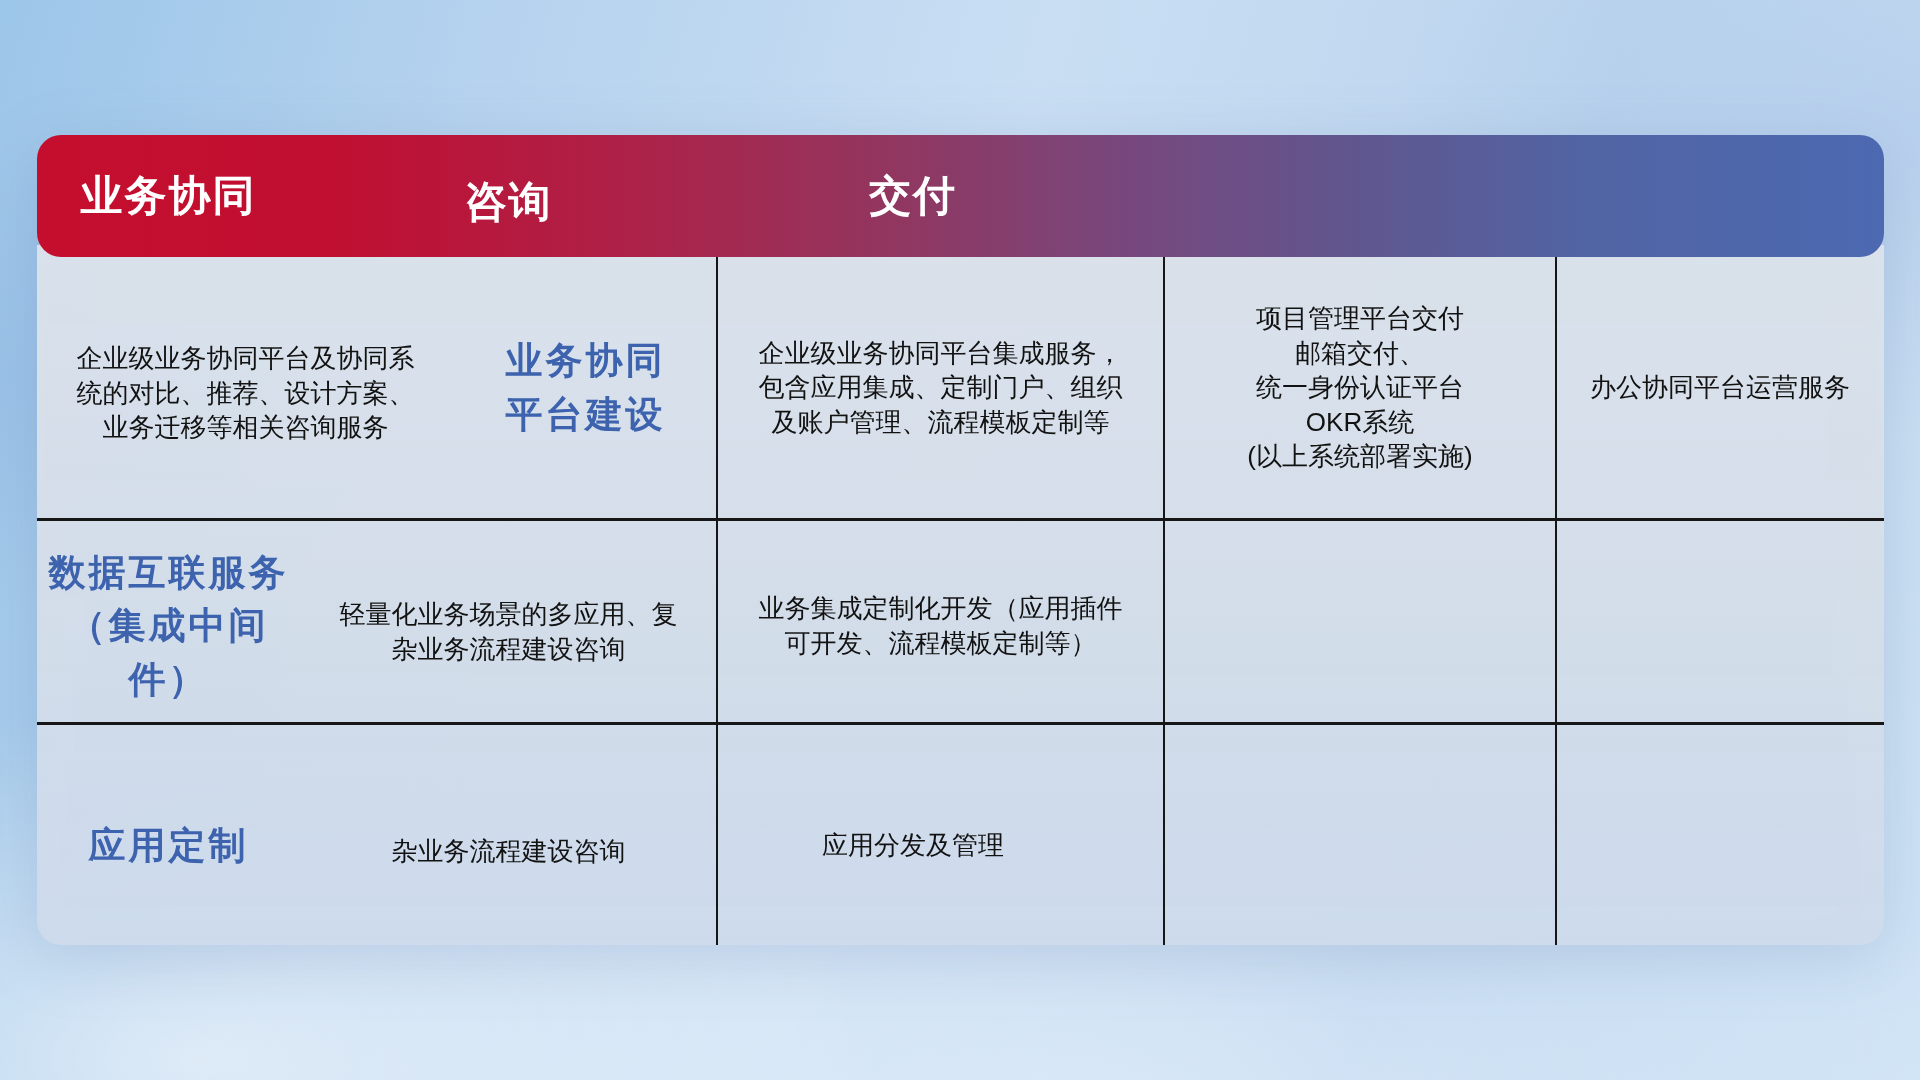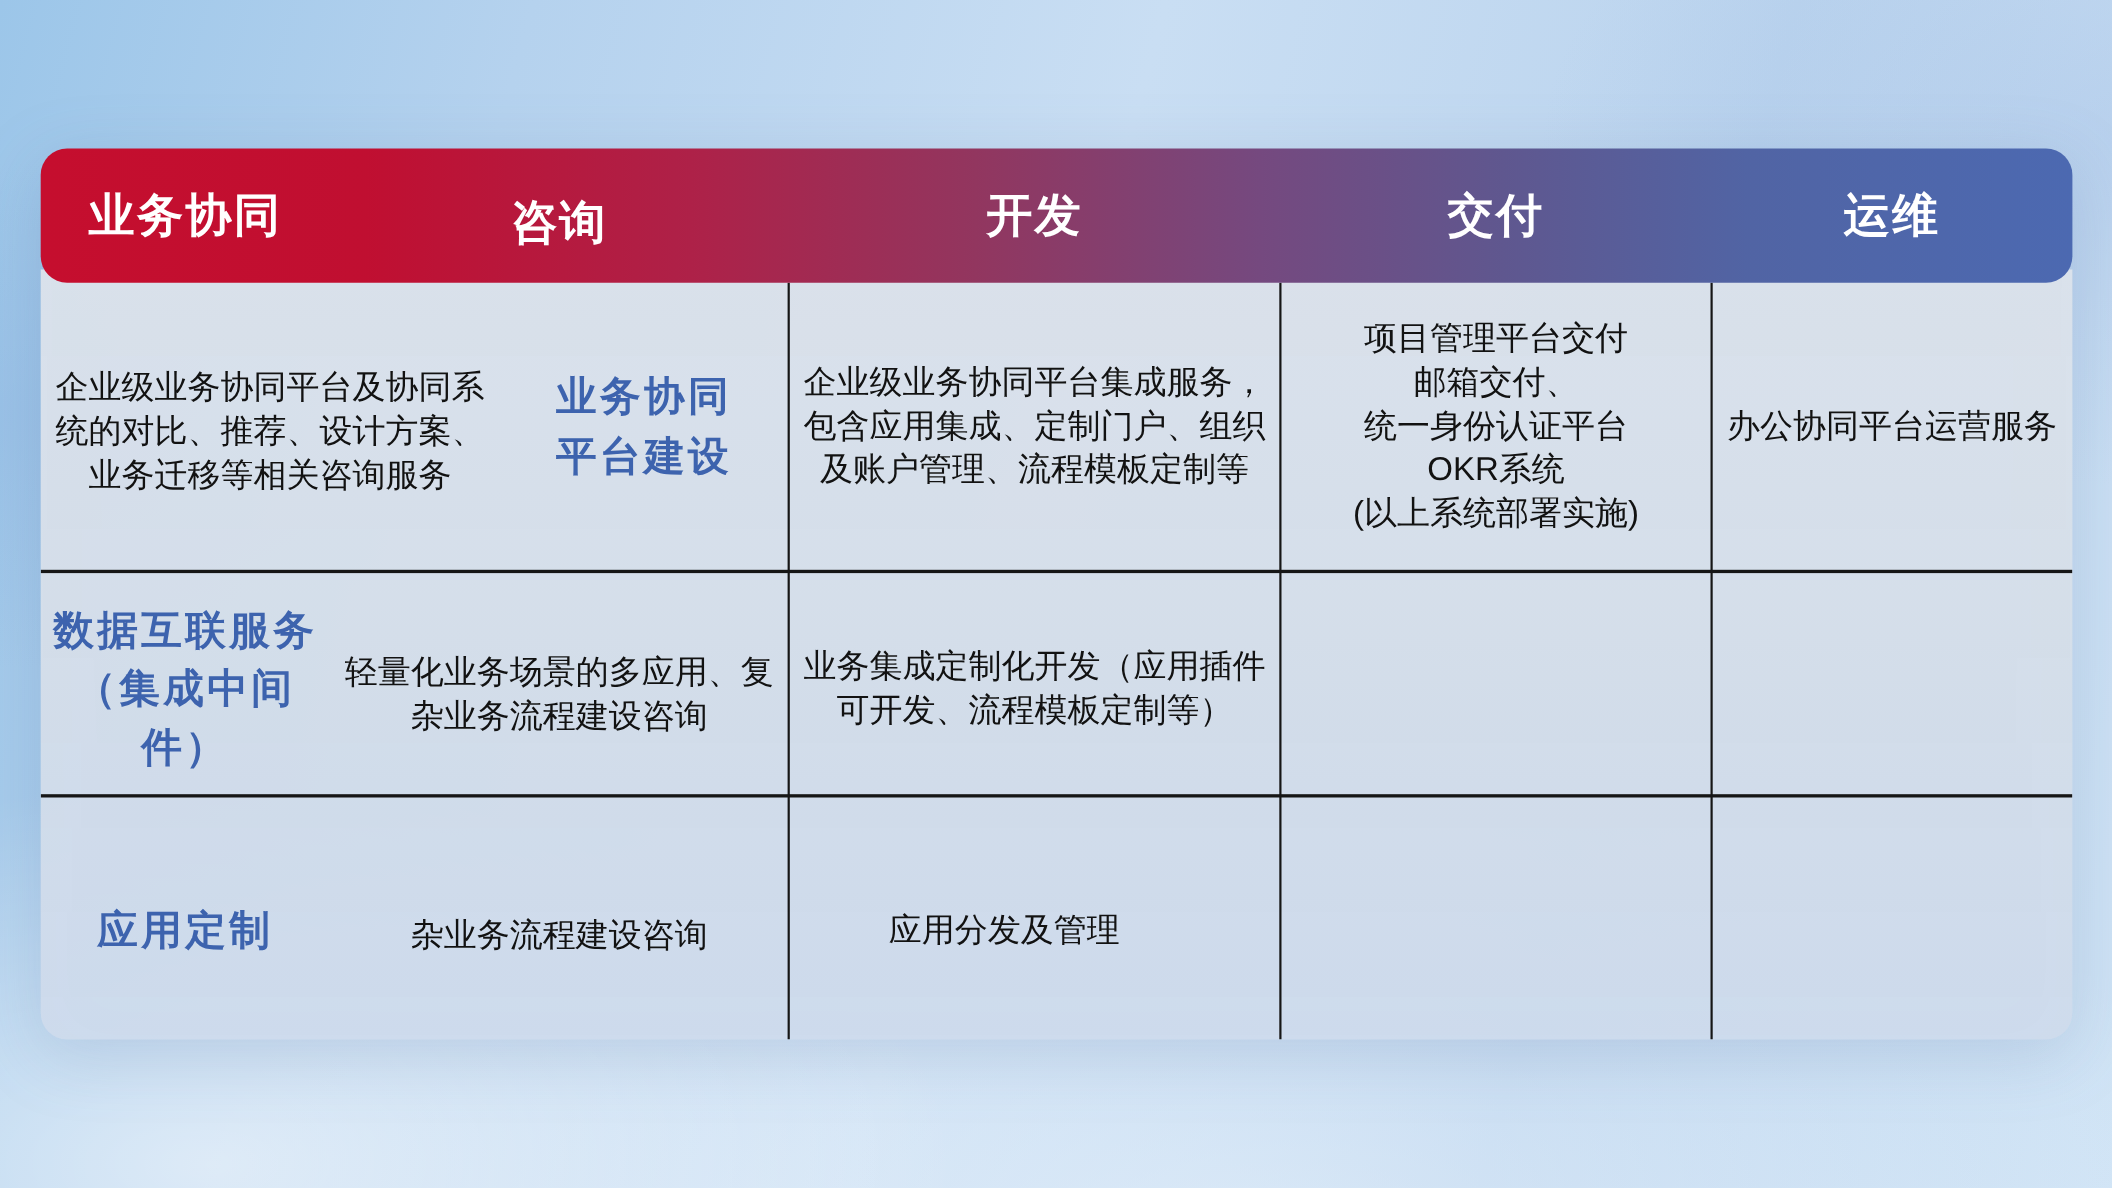--- a/index.html
+++ b/index.html
@@ -72,21 +72,21 @@
   .col-5 { width: 328px; }
 
   .category-cell {
     color: #3d63ae;
     font-size: 37px; font-weight: bold;
     letter-spacing: 3px;
     line-height: 1.45;
   }
   .text-cell {
     color: #121212;
-    font-size: 30px;
+    font-size: 26px;
     line-height: 1.33;
   }
 
   .grid-line { position: absolute; background: #161616; }
   .v-line { top: 12px; bottom: 0; width: 2px; }
   .v-line-1 { left: 679px; }
   .v-line-2 { left: 1126px; }
   .v-line-3 { left: 1518px; }
   .h-line { left: 0; right: 0; height: 3px; }
   .h-line-1 { top: 273px; }
@@ -94,23 +94,21 @@
 </style>
 </head>
 <body>
 
 <div class="screen">
   <div class="table-card">
 
     <div class="header-row">
       <div class="header-cell col-1">业务协同</div>
       <div class="header-cell col-2">咨询</div>
-      <div class="header-cell col-3">开发</div>
       <div class="header-cell col-4">交付</div>
-      <div class="header-cell col-5">运维</div>
     </div>
 
     <div class="body-panel">
 
       <div class="row row-1">
         <div class="cell col-2 text-cell">企业级业务协同平台及协同系
 统的对比、推荐、设计方案、
 业务迁移等相关咨询服务</div>
         <div class="cell col-1 category-cell">业务协同
 平台建设</div>

